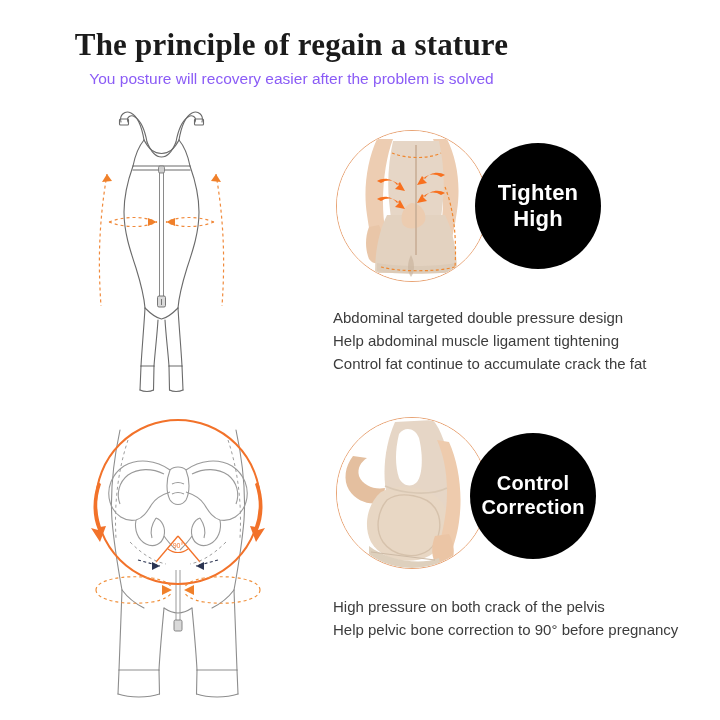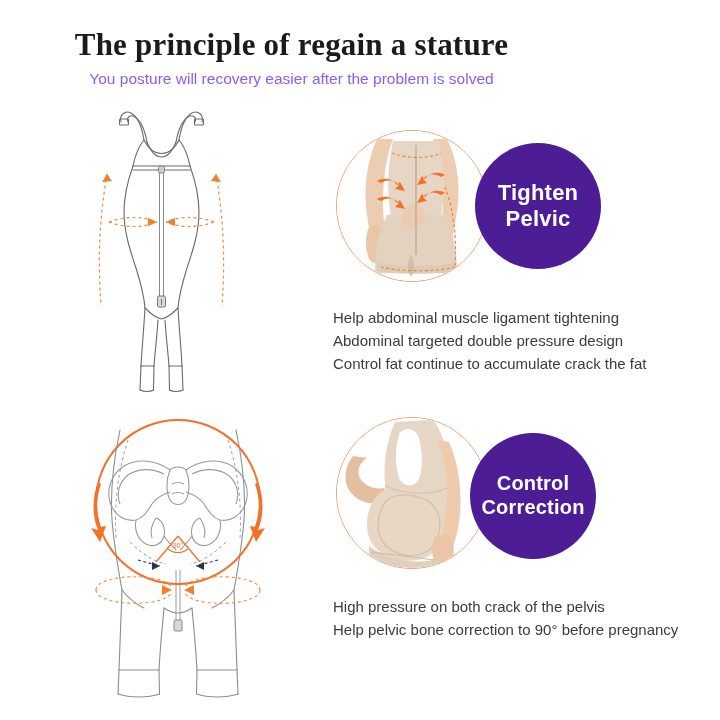--- a/index.html
+++ b/index.html
@@ -68,21 +68,21 @@
     background: #ffffff;
   }
   .photo-circle svg { display: block; }
 
   
   .badge-circle {
     position: absolute;
     width: 126px;
     height: 126px;
     border-radius: 50%;
-    background: #4c1d95;
+    background: #000000;
     display: flex;
     align-items: center;
     justify-content: center;
     text-align: center;
     color: #ffffff;
     font-weight: bold;
     line-height: 1.18;
     letter-spacing: 0.2px;
   }
   .badge-top    { left: 145px; top: 25px; }
@@ -217,27 +217,27 @@
           <path d="M44 70 C50 66 58 67 62 72 L58 76 L68 78 L63 69 L60 72 C55 65 46 64 40 68 Z"></path>
           <path d="M104 46 C98 42 90 43 86 48 L90 52 L80 54 L85 45 L88 48 C93 41 102 40 108 44 Z"></path>
           <path d="M104 64 C98 60 90 61 86 66 L90 70 L80 72 L85 63 L88 66 C93 59 102 58 108 62 Z"></path>
         </g>
       </svg>
     </div>
 
     <div class="badge-circle badge-top">
       <div>
         <span class="badge-line">Tighten</span>
-        <span class="badge-line">Pelvic</span>
+        <span class="badge-line">High</span>
       </div>
     </div>
 
     <div class="bullets bullets-top">
+      <span class="bullet-line">Abdominal targeted double pressure design</span>
       <span class="bullet-line">Help abdominal muscle ligament tightening</span>
-      <span class="bullet-line">Abdominal targeted double pressure design</span>
       <span class="bullet-line">Control fat continue to accumulate crack the fat</span>
     </div>
   </div>
 
   <div class="panel art-bottom">
     <svg width="285" height="296" viewBox="0 0 285 296">
 
       <g fill="none" stroke="#8d8d8d" stroke-width="1.1" stroke-linejoin="round" stroke-linecap="round">
         <path d="M60 18 C54 46 50 78 52 108 C54 132 58 156 62 178"></path>
         <path d="M176 18 C182 46 186 78 184 108 C182 132 178 156 174 178"></path>

